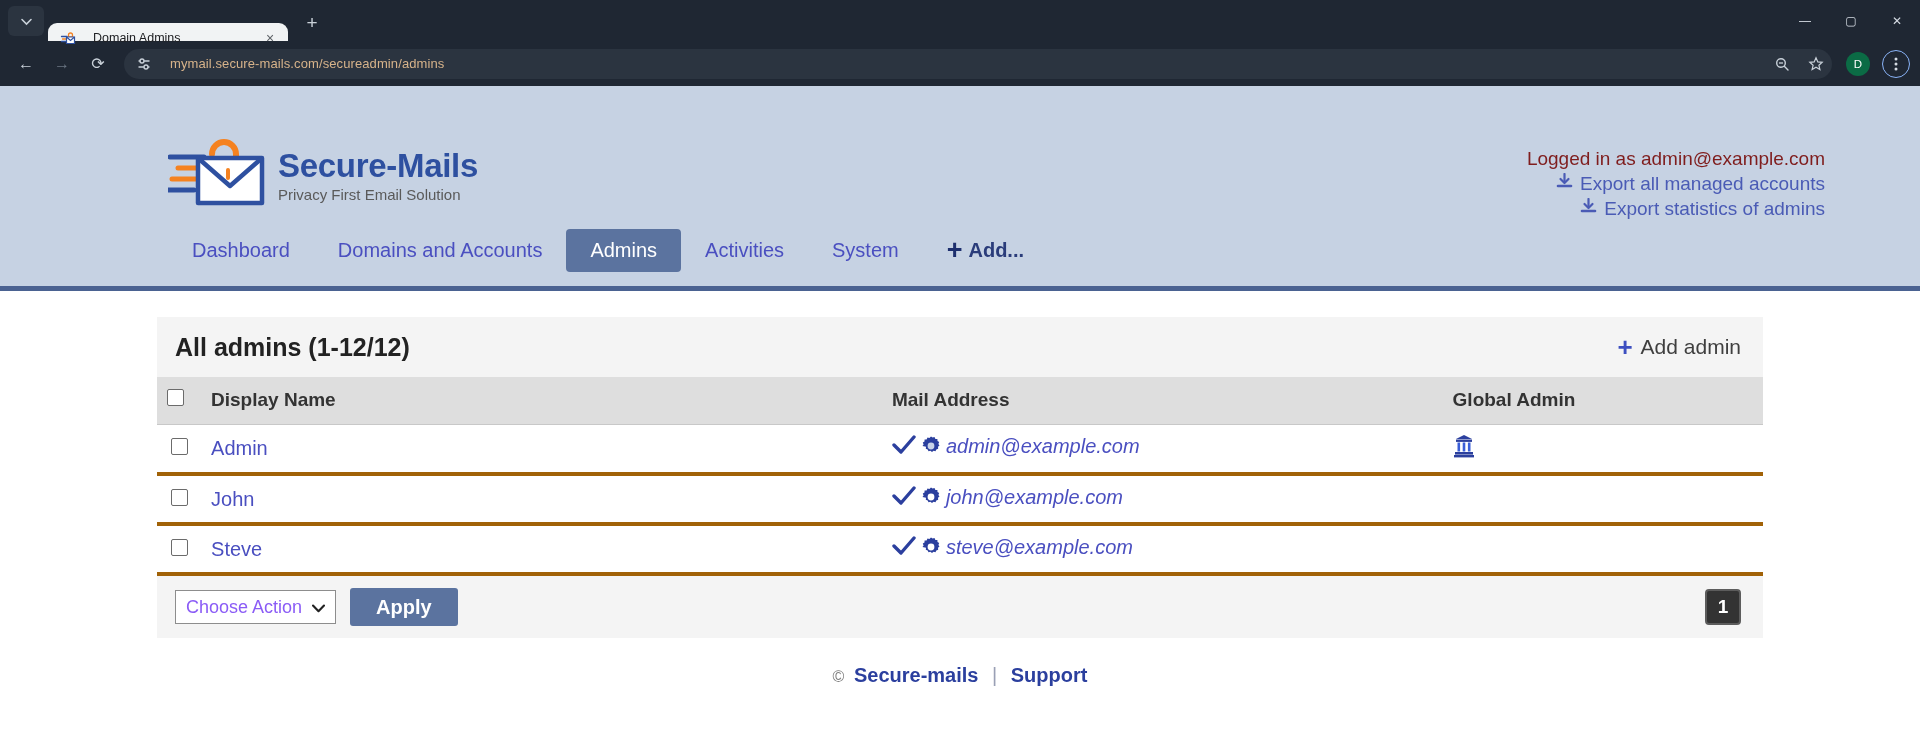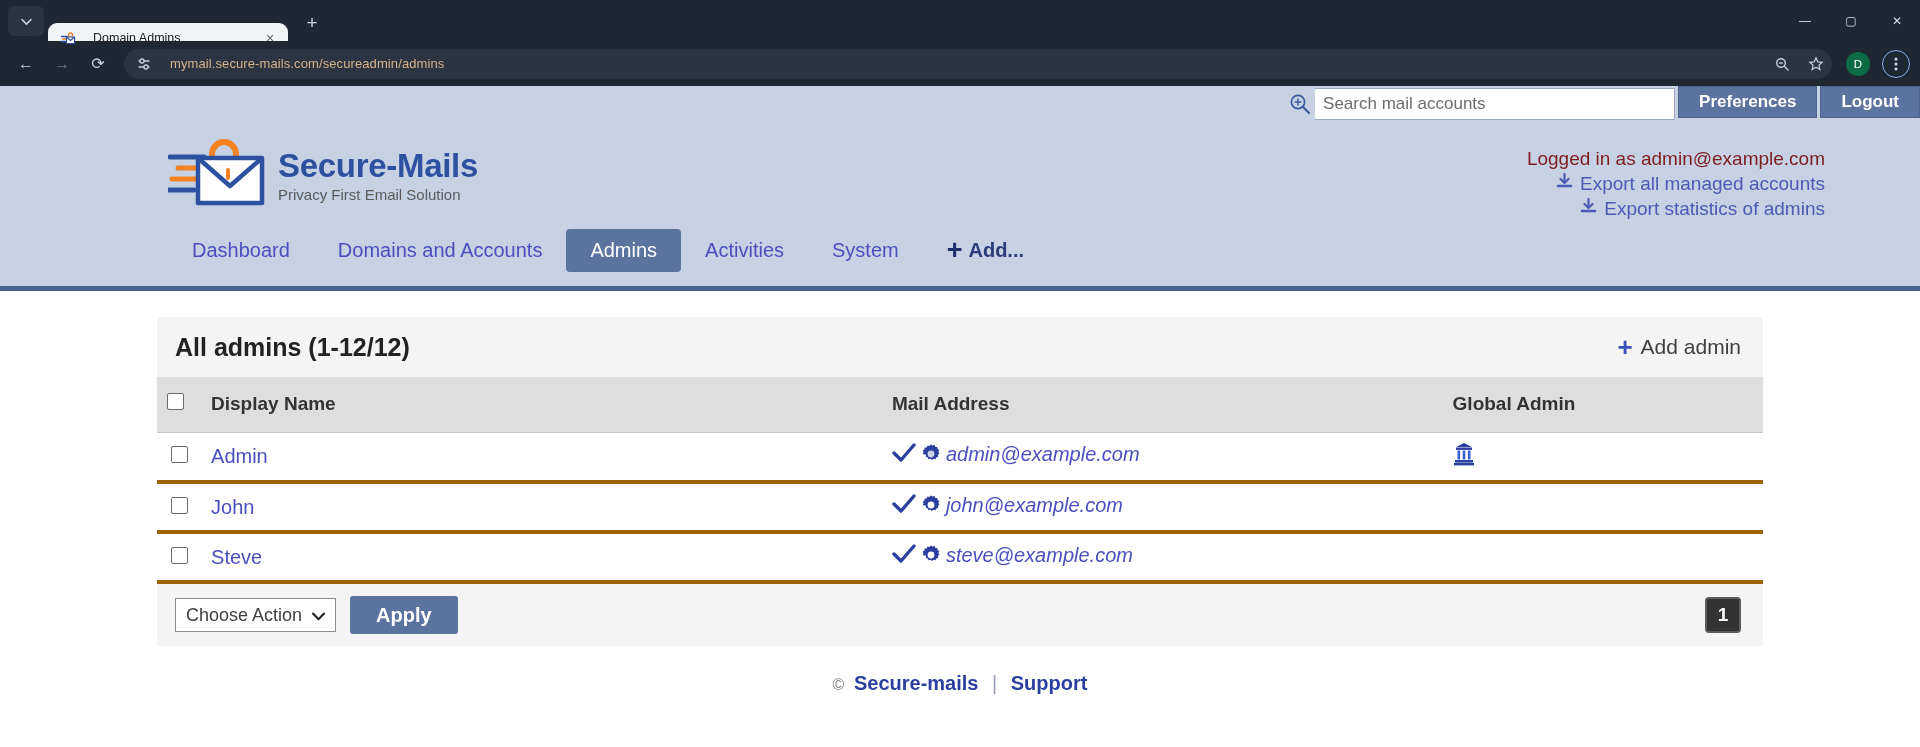--- a/index.html
+++ b/index.html
@@ -98,21 +98,21 @@
   .panel-top {
     background: #f4f4f4; height: 60px; display: flex; align-items: center;
     justify-content: space-between; padding: 0 22px 0 18px;
   }
   .panel-title { font-size: 25px; font-weight: bold; color: #222; }
   .add-admin { display: flex; align-items: center; gap: 8px; font-size: 21px; color: #3f3f3f; }
   .add-admin .plus { color: #3d4fc0; font-size: 26px; font-weight: bold; line-height: .7; }
 
   table.admins { width: 100%; border-collapse: collapse; background: #fff; }
   table.admins thead th {
-    background: #dedede; height: 55px; font-size: 19px; font-weight: bold; color: #333;
+    background: #dedede; height: 47px; font-size: 19px; font-weight: bold; color: #333;
     text-align: left; padding: 0 10px; border-bottom: 1px solid #c8c8c8;
   }
   table.admins tbody td {
     height: 50px; border-bottom: 4px solid #a16207; padding: 0 10px; vertical-align: middle;
   }
   .col-check { width: 44px; text-align: center; }
   .col-name  { width: 680px; }
   .col-mail  { width: 560px; }
   .col-global{ width: 320px; }
   .cell-name { font-size: 20px; color: #4a4fc0; }
@@ -125,21 +125,21 @@
   .icon-check { color: #2b3f9e; font-size: 23px; font-weight: bold; line-height: 1; }
   .icon-gear { color: #2b3f9e; }
   .icon-global { display: inline-flex; }
 
   .panel-bottom {
     background: #f4f4f4; height: 62px; display: flex; align-items: center;
     justify-content: space-between; padding: 0 22px 0 18px;
   }
   .choose-action {
     height: 34px; background: #fff; border: 1px solid #8d8d8d; font-size: 18px;
-    color: #404040; display: flex; align-items: center; gap: 10px; padding: 0 10px;
+    color: #8b5cf6; display: flex; align-items: center; gap: 10px; padding: 0 10px;
     font-family: "Liberation Sans", sans-serif;
   }
   .apply-btn {
     height: 38px; background: #5b739f; color: #fff; font-size: 20px; font-weight: bold;
     display: flex; align-items: center; justify-content: center; padding: 0 26px;
     border-radius: 3px; margin-left: 14px;
   }
   .bottom-left { display: flex; align-items: center; }
   .page-num {
     width: 36px; height: 36px; background: #333; color: #fff; font-size: 19px; font-weight: bold;
@@ -226,34 +226,20 @@
           <circle cx="2" cy="8" r="1.5" fill="#d5dbe3"></circle>
           <circle cx="2" cy="13" r="1.5" fill="#d5dbe3"></circle>
       </svg>
     </div>
   </div>
 
   <div class="viewport">
 
     <div class="app-header">
 
-      <div class="topbar">
-        <div class="search-wrap">
-          <span class="search-icon">
-            <svg width="24" height="24" viewBox="0 0 24 24">
-              <circle cx="10" cy="10" r="6.6" fill="none" stroke="#3a5c9c" stroke-width="1.7"></circle>
-              <path d="M10 6.6 V13.4 M6.6 10 H13.4" stroke="#3a5c9c" stroke-width="1.5"></path>
-              <path d="M14.8 14.8 L21 21" stroke="#3a5c9c" stroke-width="2.2" stroke-linecap="round"></path>
-            </svg>
-          </span>
-          <input class="search-input" type="text" placeholder="Search mail accounts" style="">
-        </div>
-        <div class="top-btn">Preferences</div>
-        <div class="top-btn">Logout</div>
-      </div>
 
       <div class="brand">
         <span class="logo-mark">
           <svg width="100" height="78" viewBox="0 0 100 78">
             <path d="M2 27 H36" stroke="#2e50a0" stroke-width="5" stroke-linecap="round"></path>
             <path d="M10 38 H40" stroke="#f58220" stroke-width="5" stroke-linecap="round"></path>
             <path d="M4 49 H30" stroke="#f58220" stroke-width="5" stroke-linecap="round"></path>
             <path d="M0 60 H26" stroke="#2e50a0" stroke-width="5" stroke-linecap="round"></path>
             <path d="M44 24 a12 12 0 0 1 24 0 v9" fill="none" stroke="#f58220" stroke-width="6" stroke-linecap="round"></path>
             <path d="M30 28 H94 V73 H30 Z" fill="#ffffff" stroke="#2e50a0" stroke-width="4.5" stroke-linejoin="round"></path>

